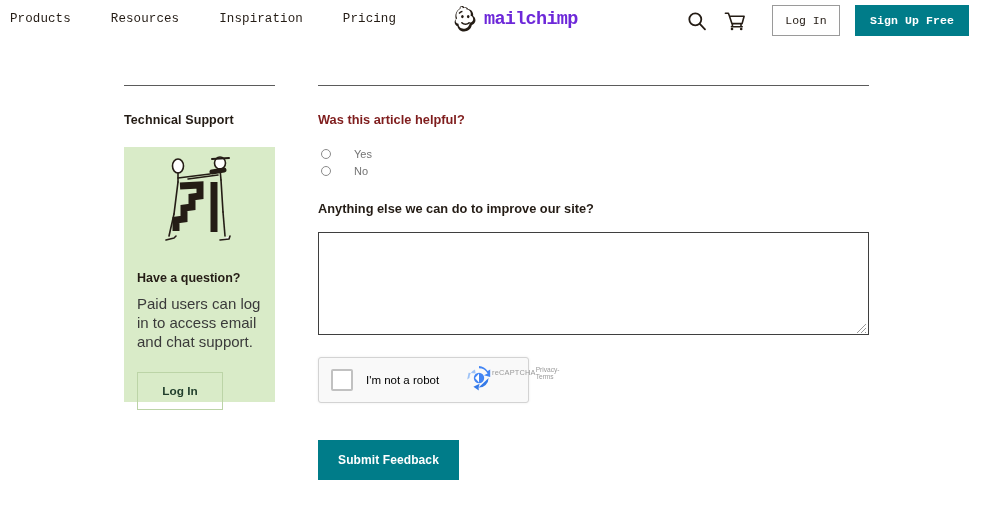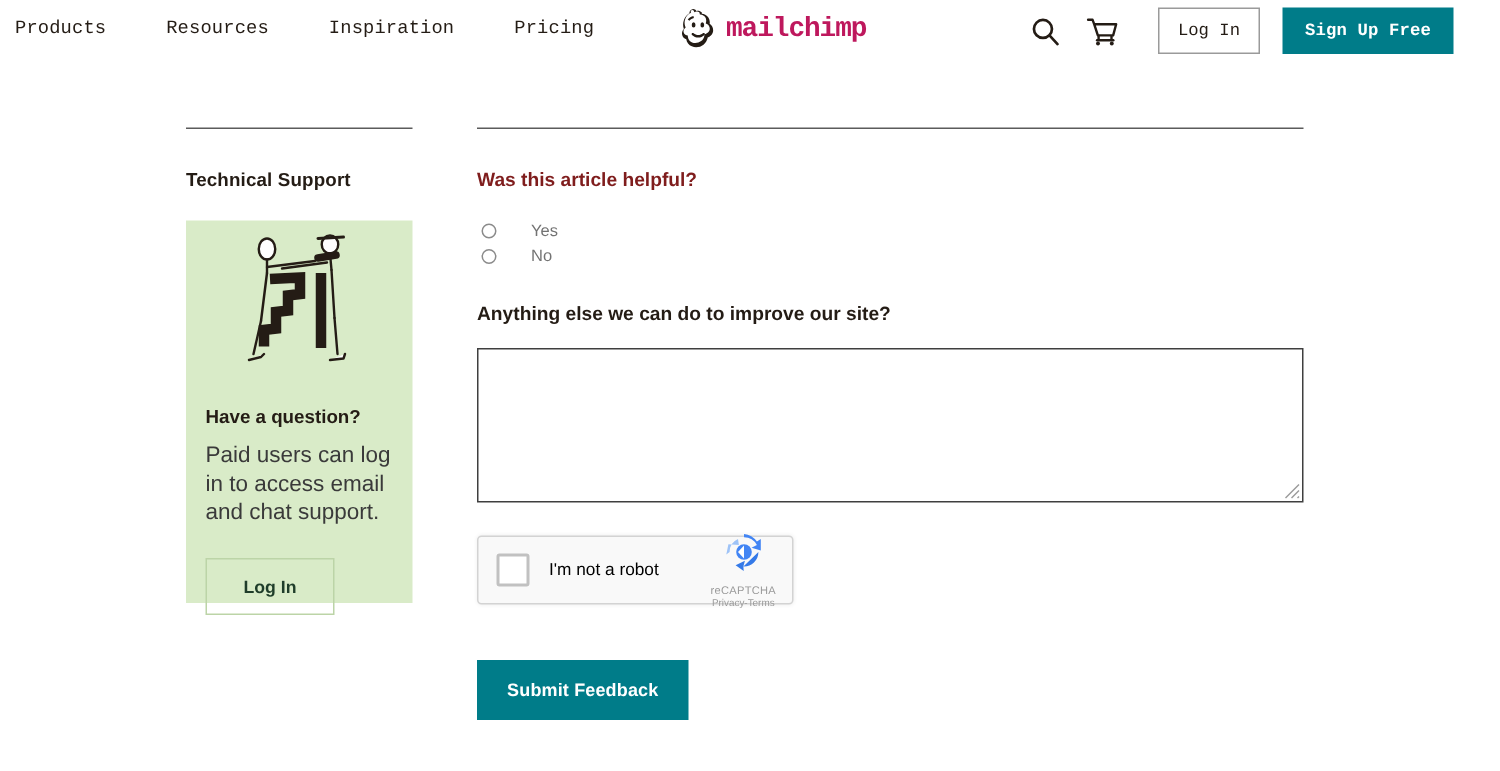--- a/index.html
+++ b/index.html
@@ -41,21 +41,21 @@
     left: 451px; top: 5px;
     display: flex;
     align-items: center;
     height: 30px;
   }
   .logo-mark { display:block; }
   .logo-word {
     font-size: 18.5px;
     font-weight: bold;
     letter-spacing: -0.7px;
-    color: #be185d;
+    color: #6d28d9;
     margin-left: 3px;
     line-height: 1;
   }
 
   .header-right {
     position: absolute;
     right: 14px; top: 4px;
     display: flex;
     align-items: center;
     height: 33px;
@@ -236,22 +236,22 @@
   }
   .rc-text {
     font-size: 11.5px;
     color: #000;
     margin-left: 13px;
     flex: 1;
   }
   .rc-brand {
     width: 62px;
     display: flex;
-    flex-direction: column;
-    align-items: center;
+    flex-direction: row;
+    align-items: flex-start;
     padding-right: 3px;
   }
   .rc-name {
     font-size: 7.4px;
     color: #9a9a9a;
     letter-spacing: 0.2px;
     margin-top: 3px;
   }
   .rc-legal {
     font-size: 6.6px;

